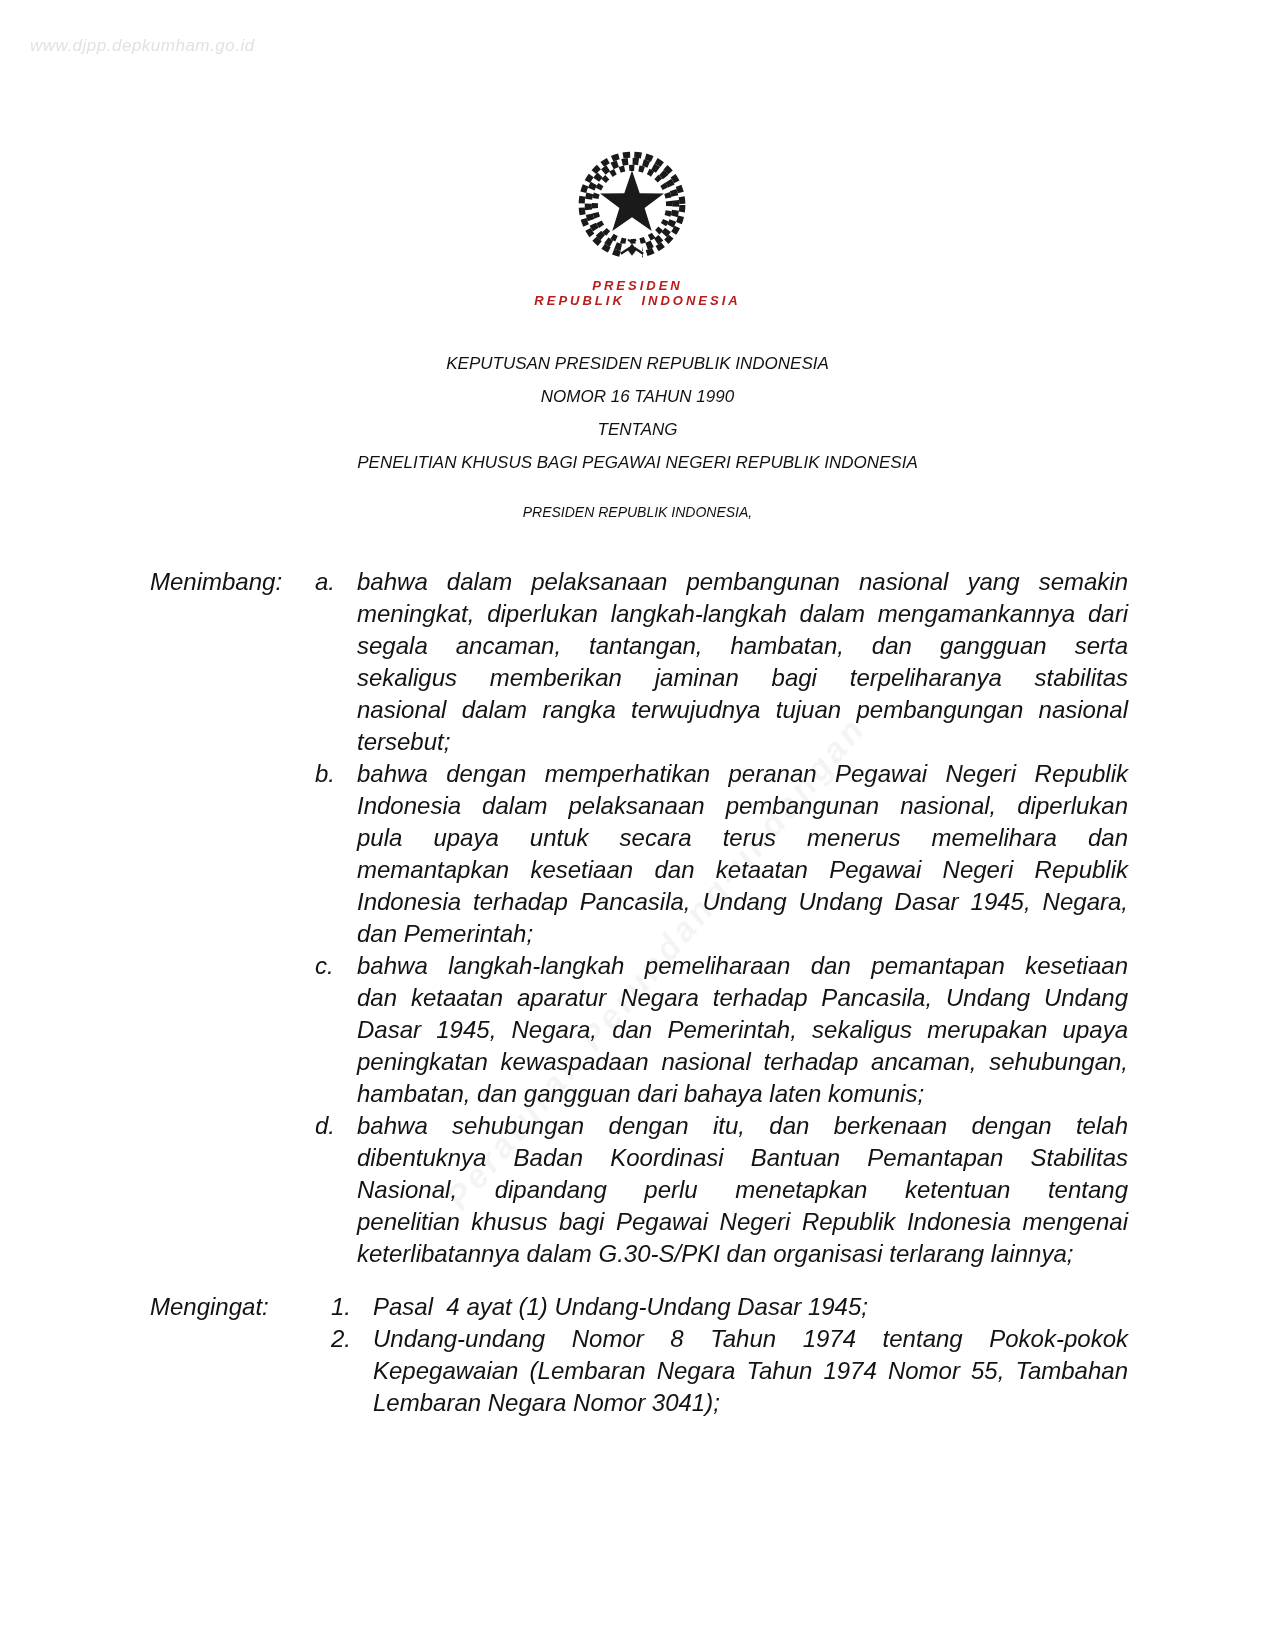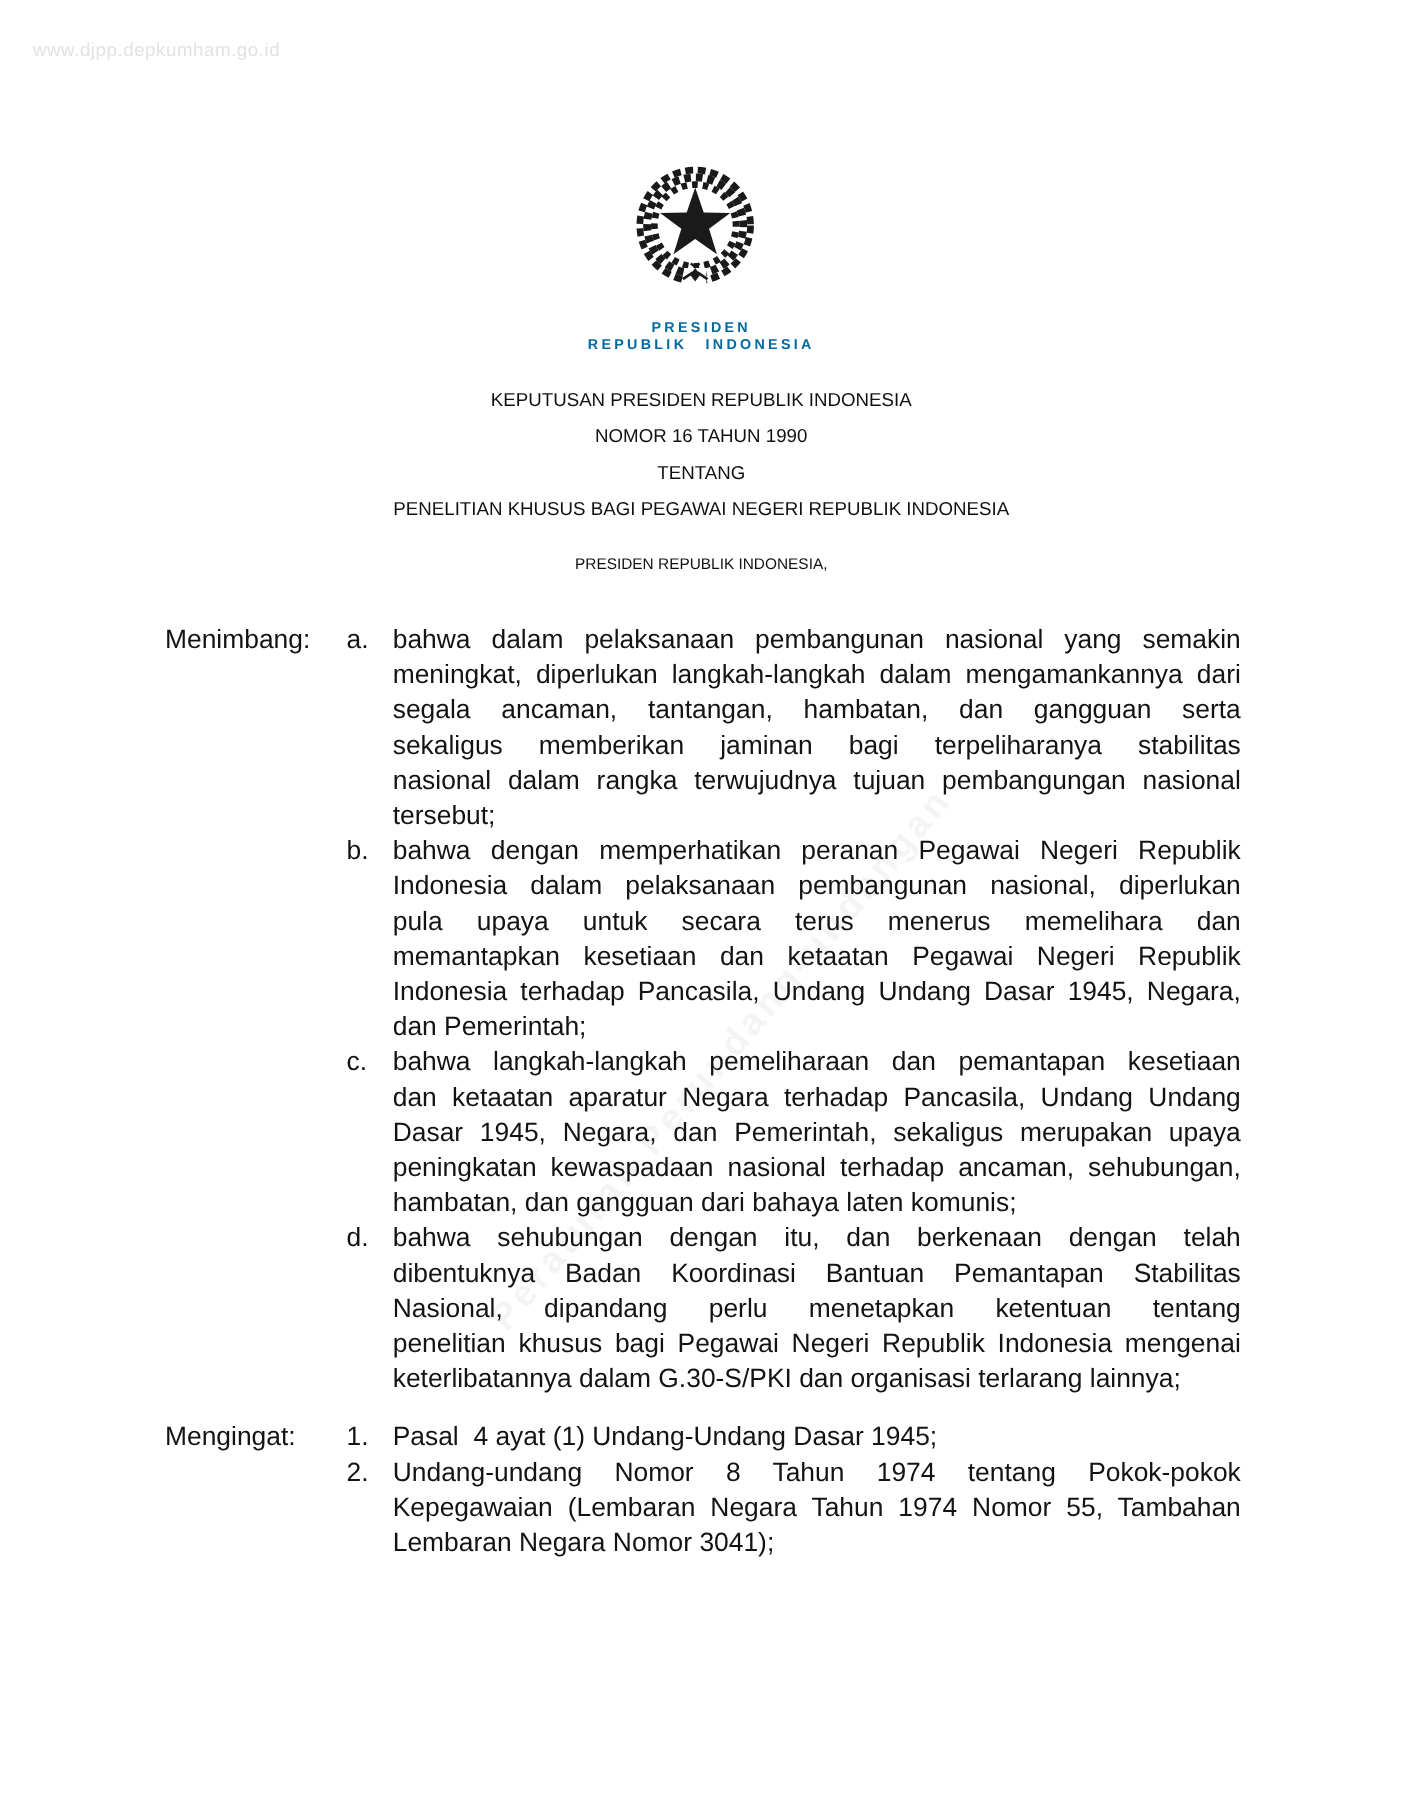--- a/index.html
+++ b/index.html
@@ -3,20 +3,21 @@
 <meta charset="utf-8">
 <style>
   html,body{margin:0;padding:0;background:#ffffff;}
   .page{
     position:relative;
     width:1275px;height:1650px;
     background:#ffffff;
     font-family:"Liberation Sans",sans-serif;
     color:#131313;
     overflow:hidden;
+    font-style:italic;
   }
   
   .wm-top{
     position:absolute;left:30px;top:36px;
     font-size:17px;letter-spacing:.5px;
     color:#e2e2e2;
   }
   
   .wm-diag{
     position:absolute;left:438px;top:1192px;
@@ -24,21 +25,21 @@
     font-size:34px;letter-spacing:4px;white-space:nowrap;
     color:rgba(90,110,95,0.07);
     font-weight:bold;
   }
   
   .emblem{position:absolute;left:571px;top:144px;width:122px;height:126px;}
   .emblem svg{display:block;width:100%;height:100%;}
   .emblem-caption{
     position:absolute;top:278px;left:0;width:100%;
     text-align:center;font-size:13px;line-height:15px;
-    font-weight:bold;letter-spacing:3px;color:#0369a1;margin-top:12px;
+    font-weight:bold;letter-spacing:3px;color:#b91c1c;
   }
   .emblem-caption .cap2{word-spacing:10px;}
   
   .title-block{
     position:absolute;top:347px;left:0;width:100%;
     text-align:center;font-size:17px;line-height:33px;color:#111;
   }
   .salutation{
     position:absolute;top:504px;left:0;width:100%;
     text-align:center;font-size:14px;color:#111;
@@ -49,21 +50,21 @@
     font-size:24px;line-height:32px;color:#131313;
   }
   .section{display:flex;align-items:flex-start;}
   .section-label{flex:0 0 165px;width:165px;}
   .items{flex:1;min-width:0;}
   .item{display:flex;align-items:flex-start;}
   .marker{flex:0 0 42px;width:42px;}
   .lines{flex:1;min-width:0;}
   .jline{text-align:justify;text-align-last:justify;}
   .jline.last{text-align-last:left;}
-  .section.mengingat{margin-top:21px;}
+  .section.mengingat{margin-top:21px;gap:16px;}
 </style>
 </head>
 <body>
 
 <div class="page">
 
   <div class="wm-top">www.djpp.depkumham.go.id</div>
 
   <div class="wm-diag">Peraturan Perundang-undangan</div>
 

